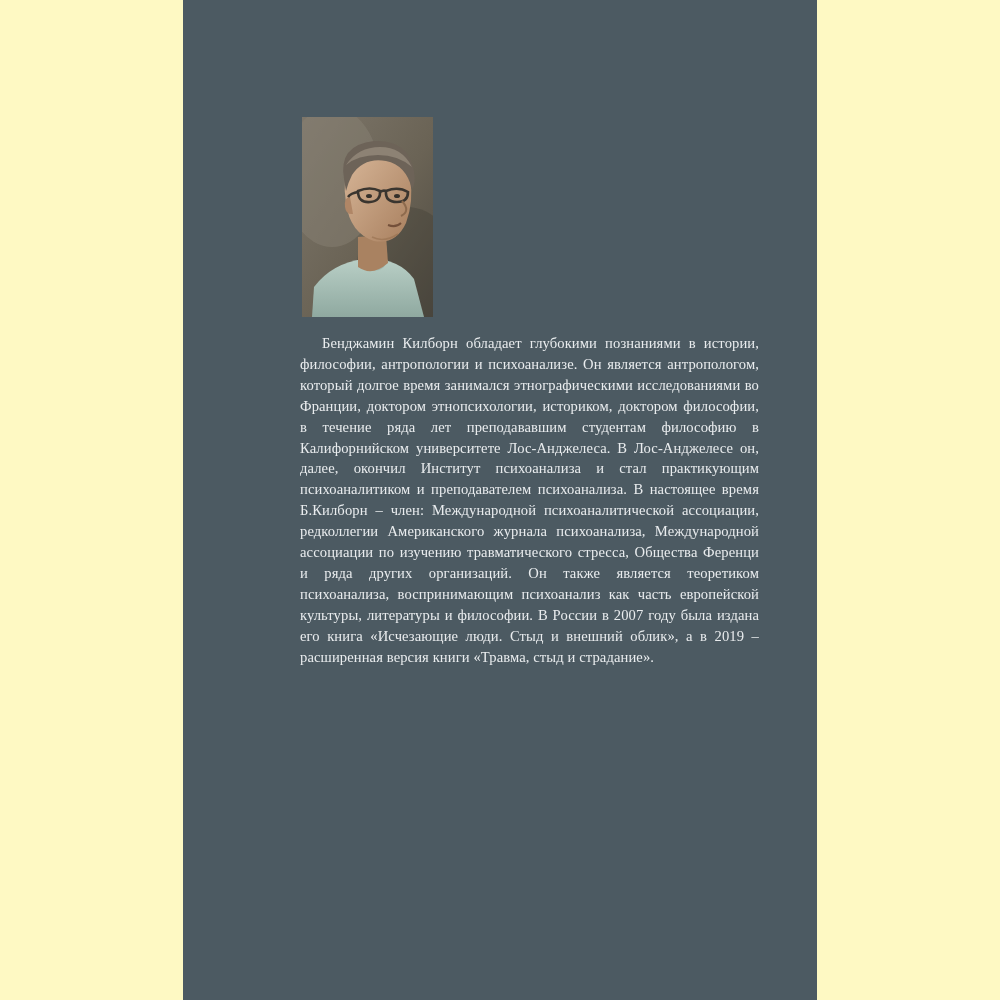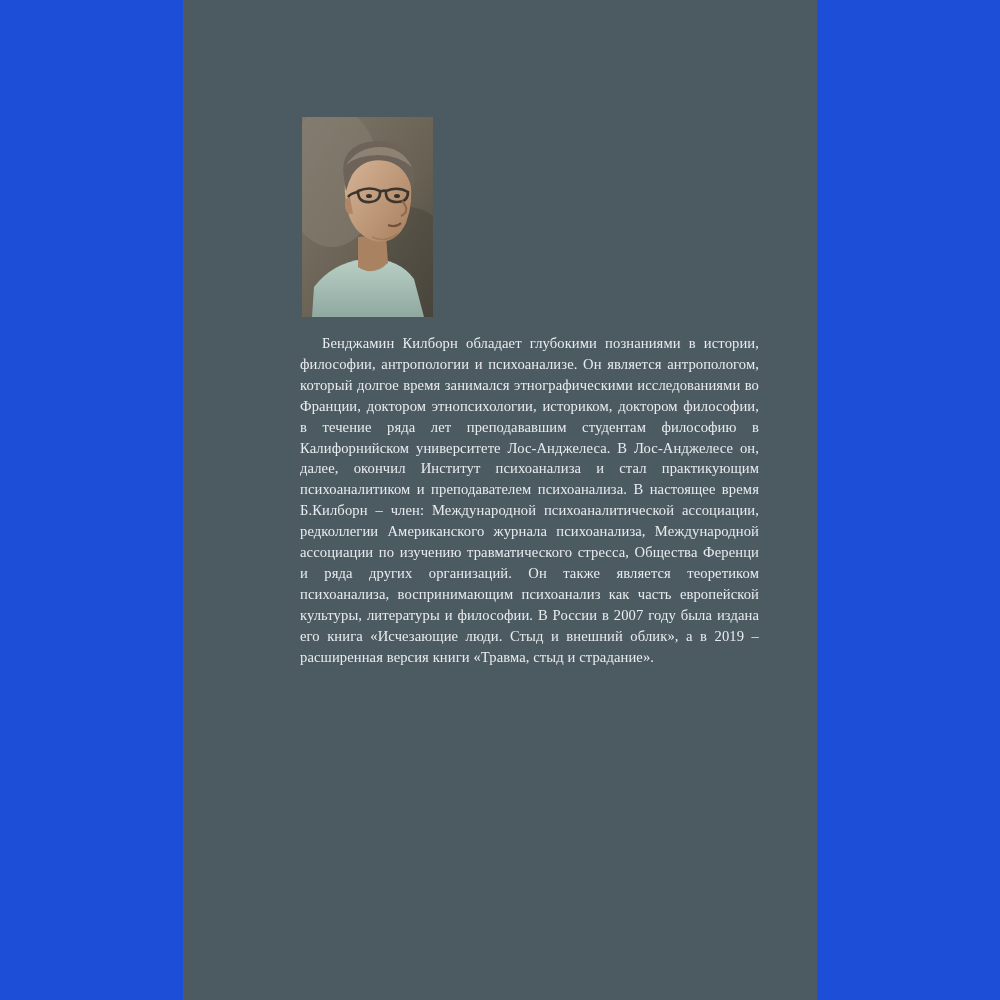--- a/index.html
+++ b/index.html
@@ -9,21 +9,21 @@
   }
   body {
     width: 1000px;
     height: 1000px;
     font-family: "Liberation Serif", serif;
   }
   .page {
     position: relative;
     width: 1000px;
     height: 1000px;
-    background: #1d4ed8;
+    background: #fef9c3;
     overflow: hidden;
   }
   
   .cover {
     position: absolute;
     left: 183px;
     top: 0px;
     width: 634px;
     height: 1000px;
     background: #4c5a62;

